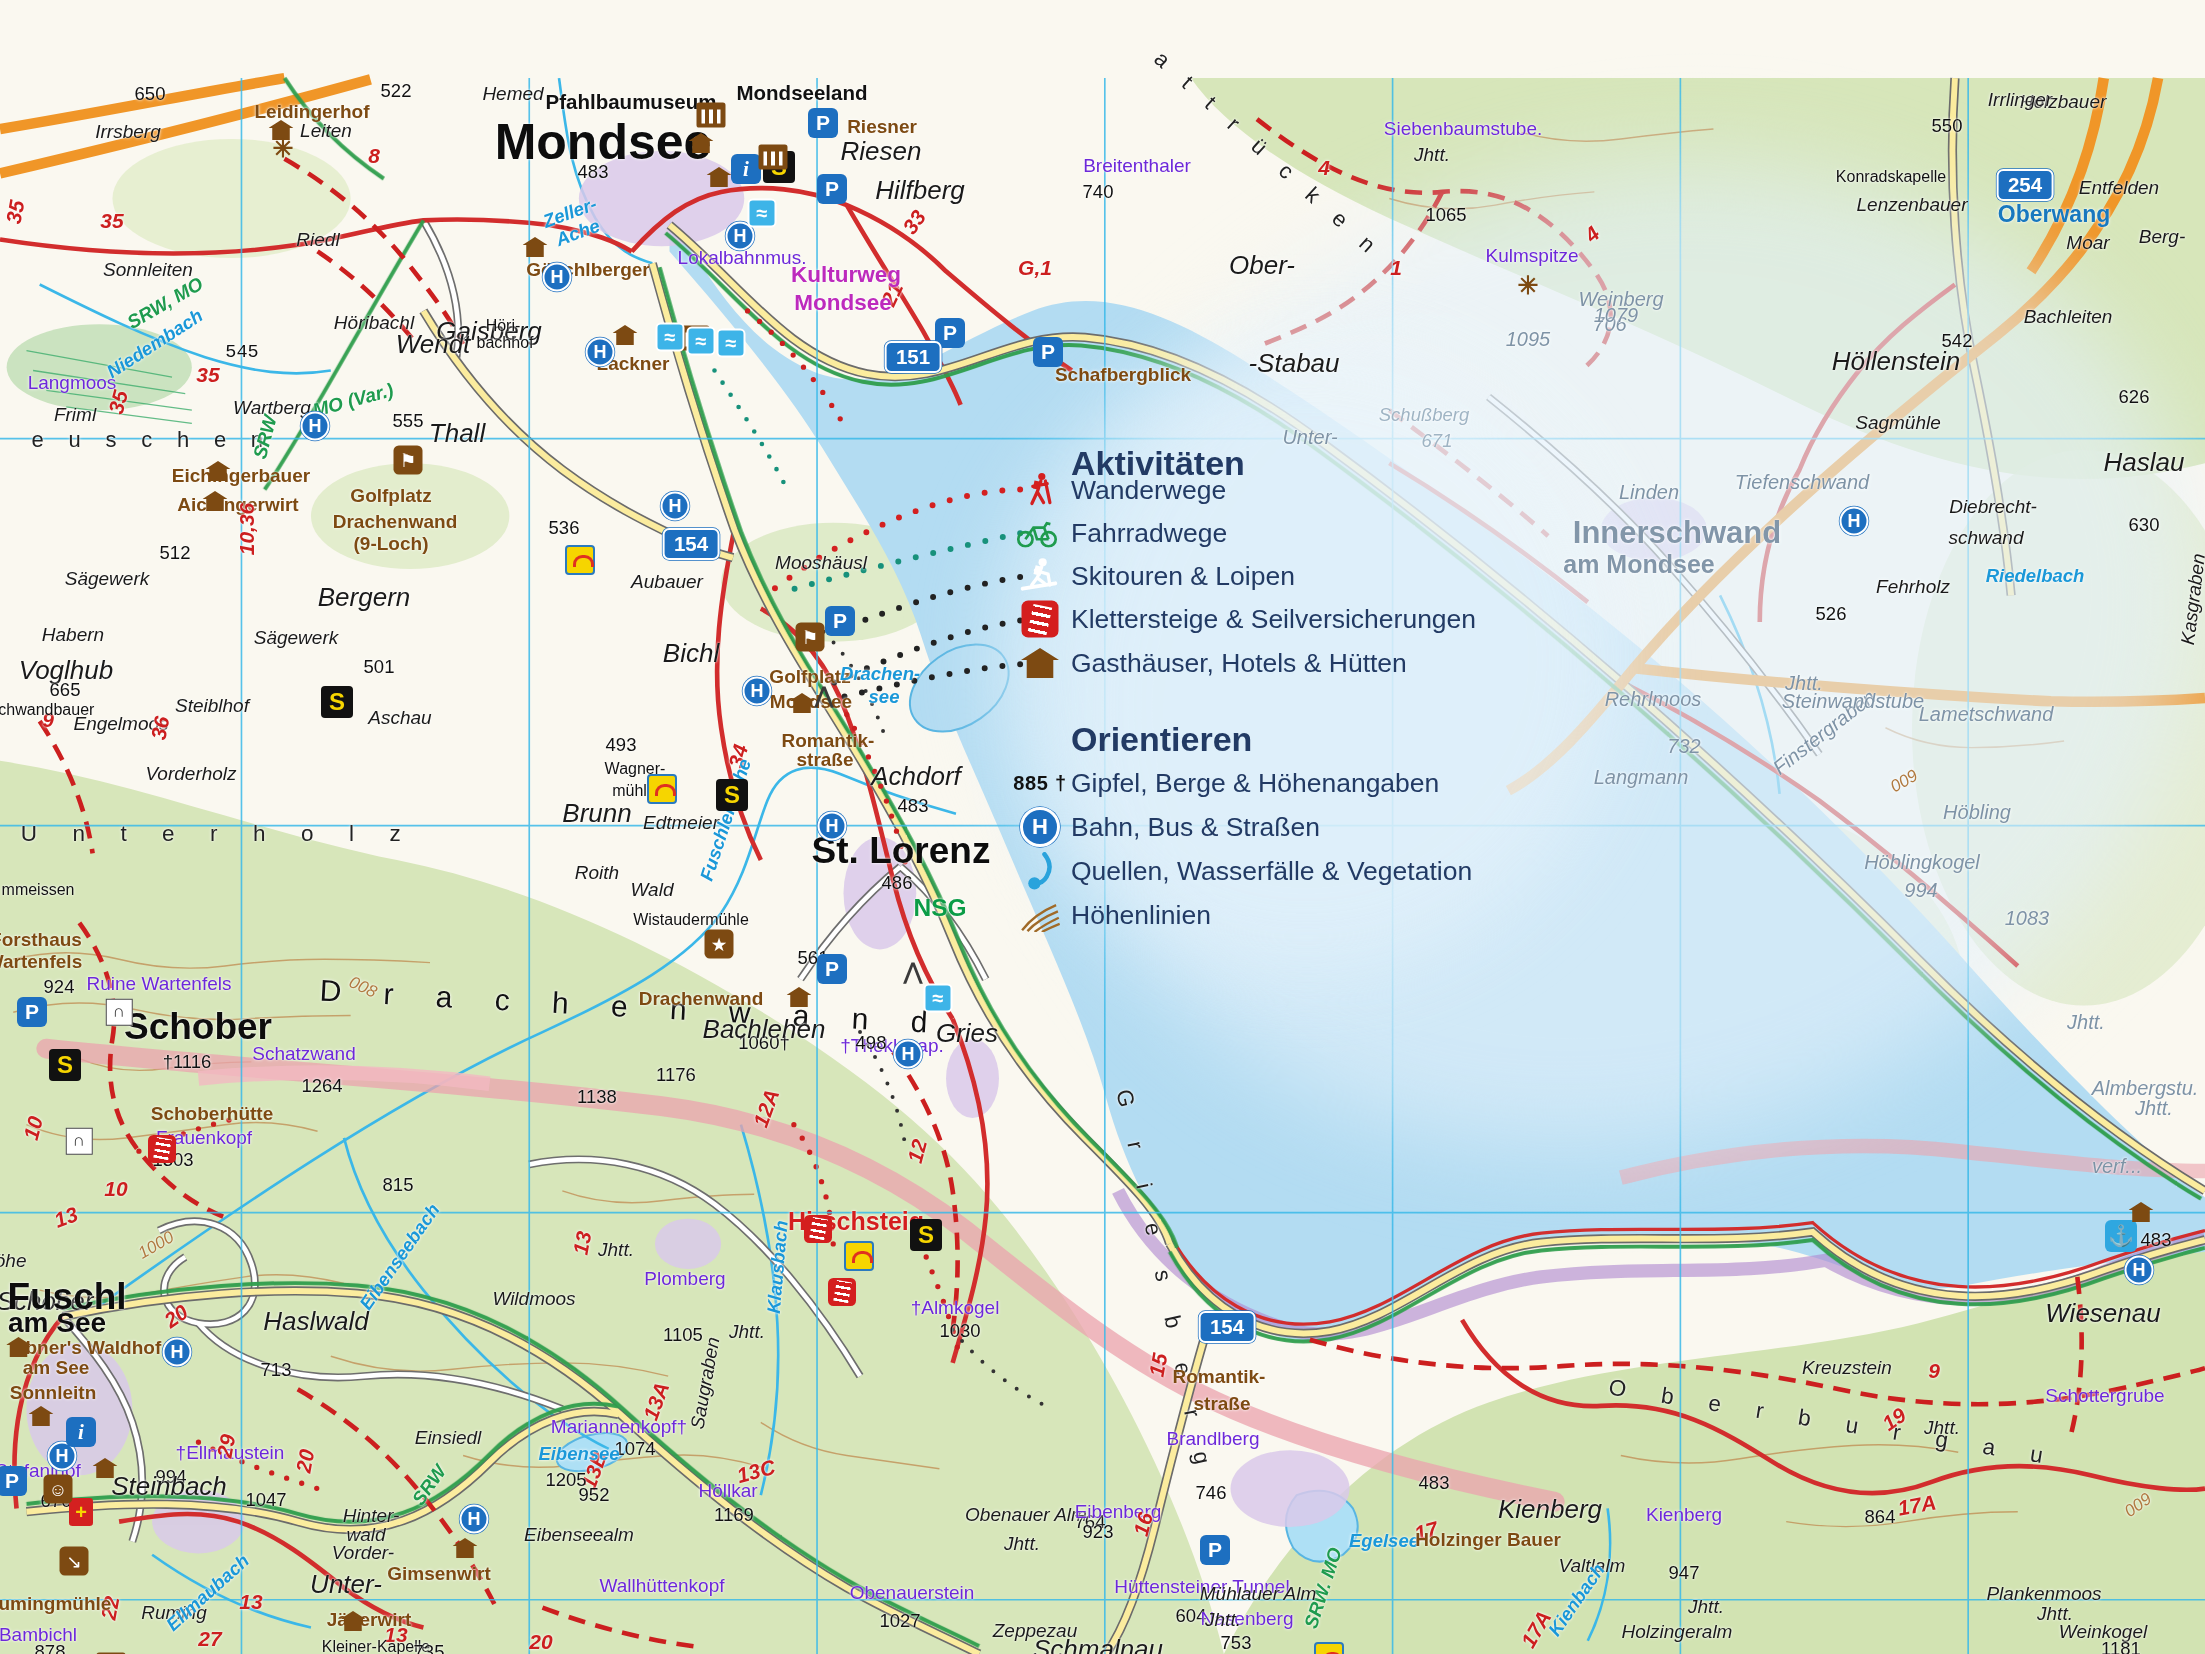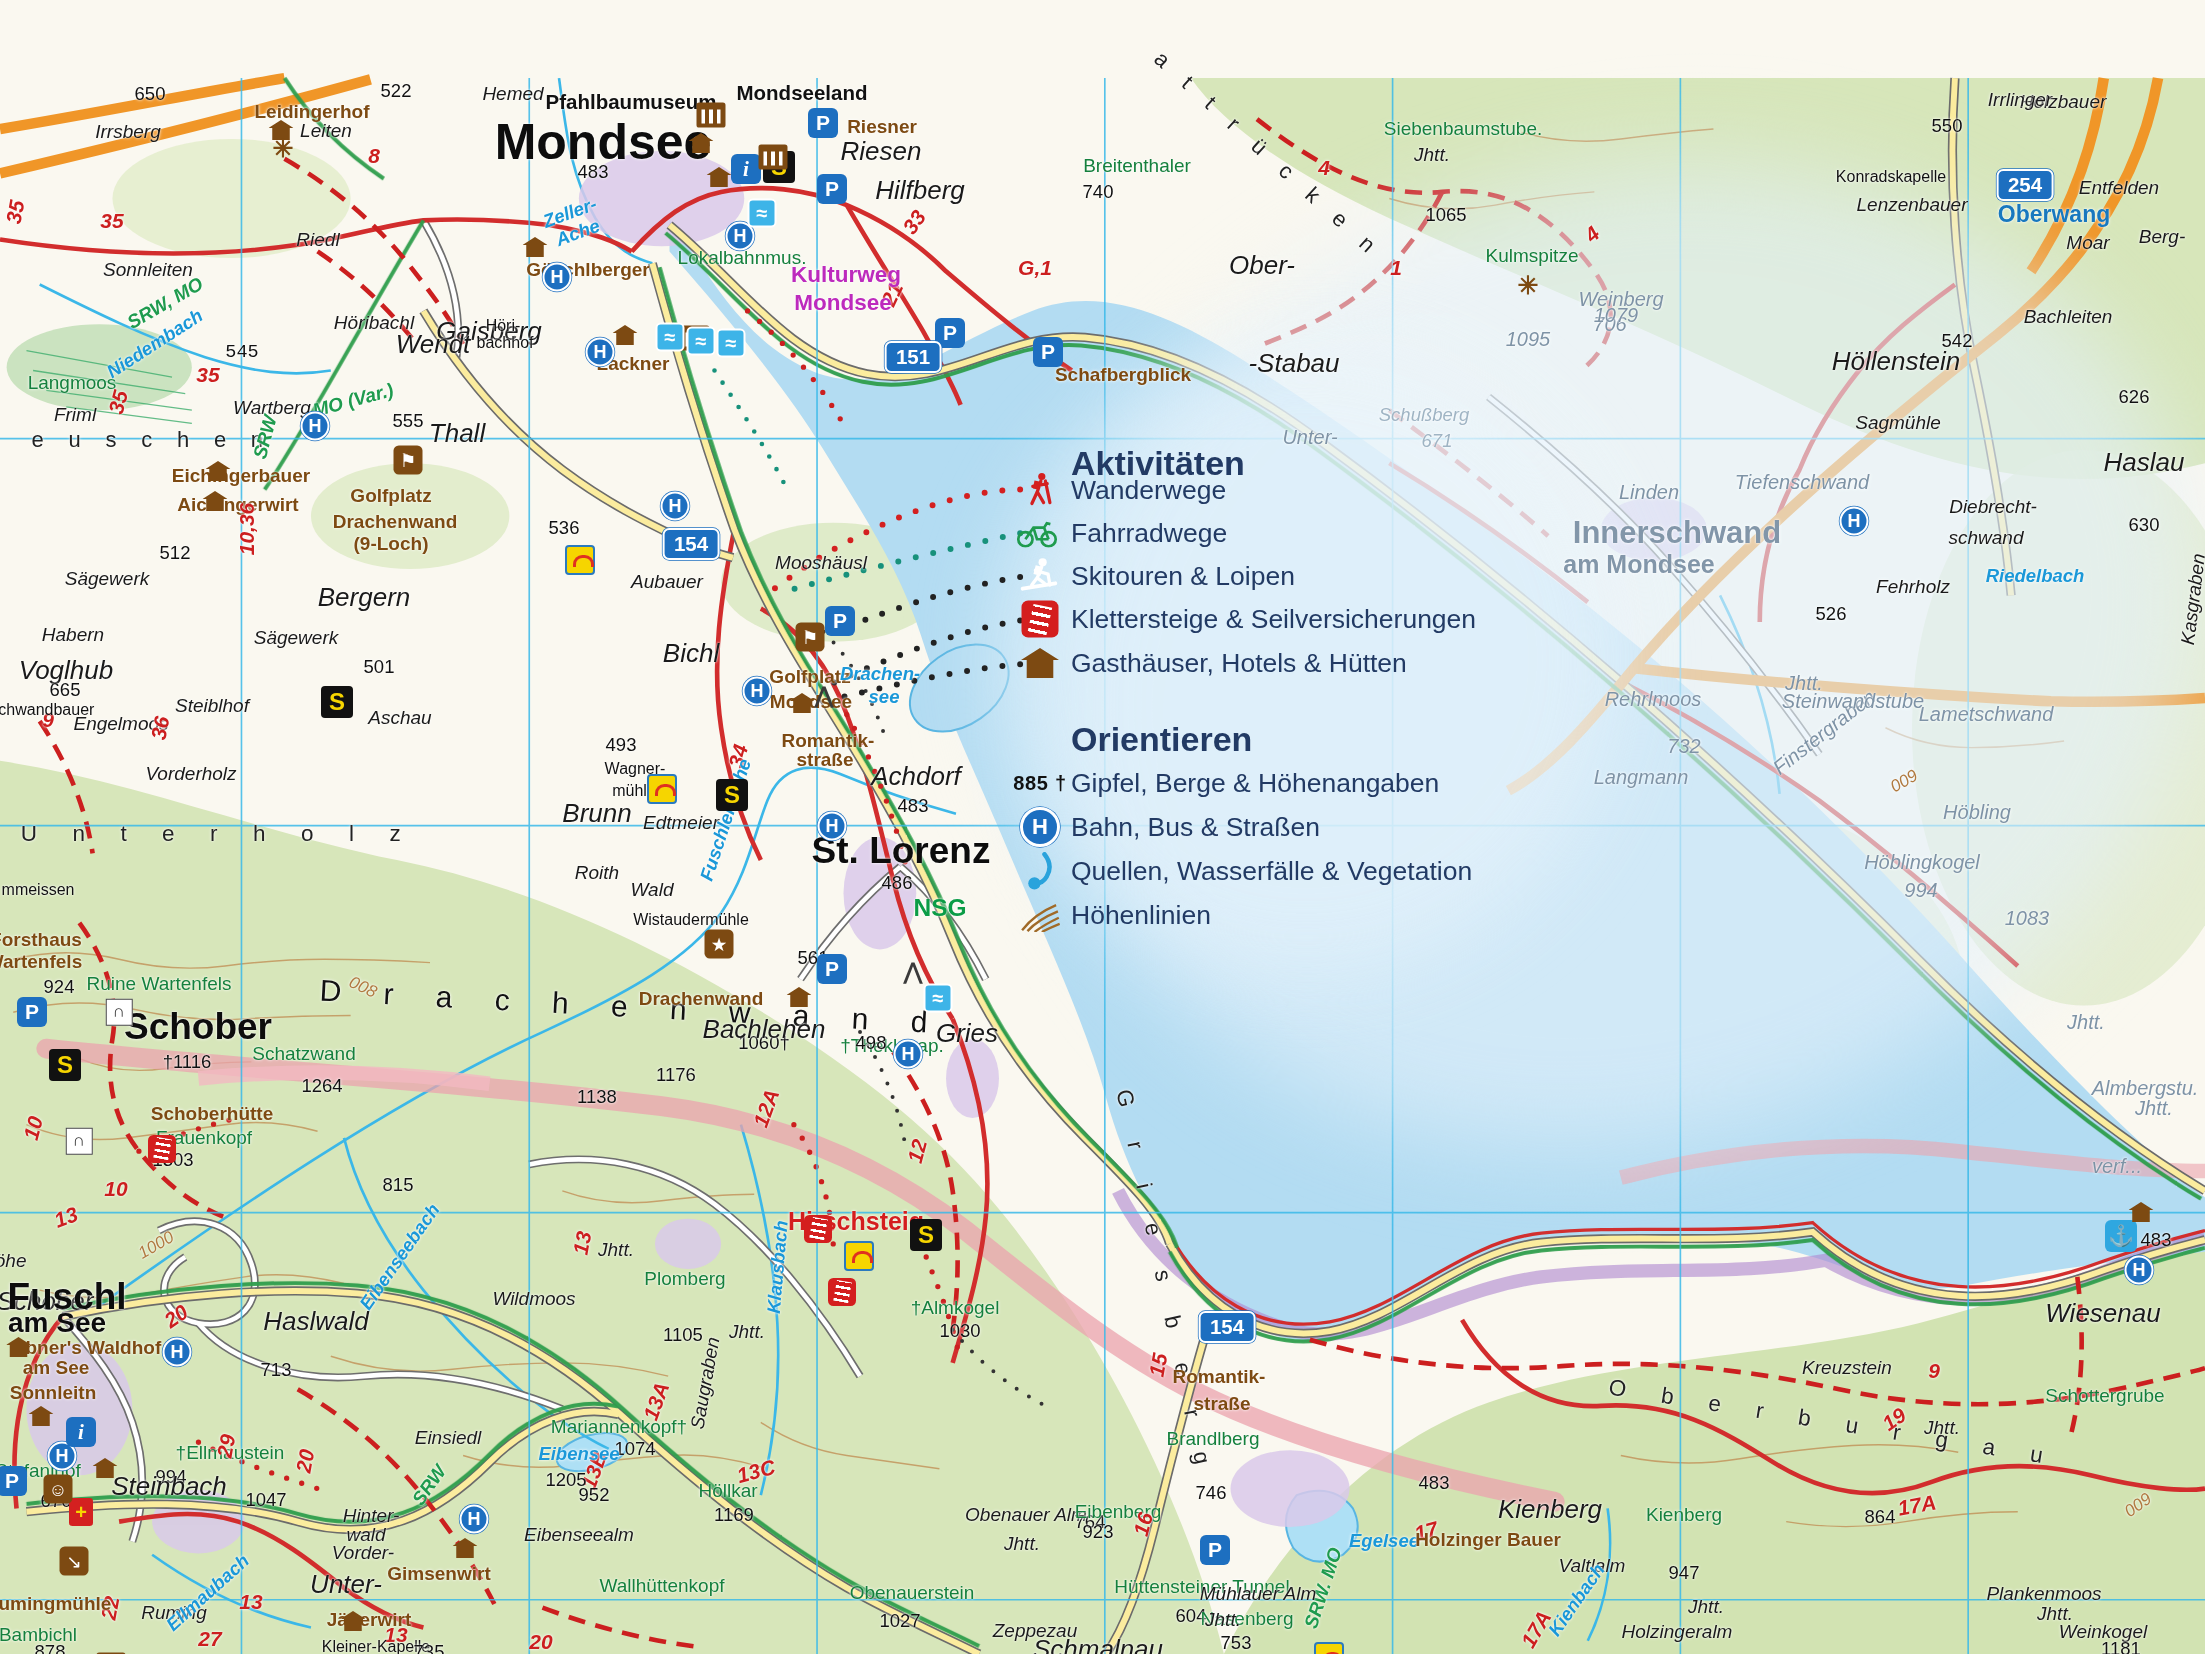--- a/index.html
+++ b/index.html
@@ -17,21 +17,21 @@
   #fade2{position:absolute;left:992px;top:344px;width:629px;height:629px;background:rgba(233,244,251,.55);border-radius:50%;filter:blur(40px);z-index:8;}
   #labels,#icons,#legend{position:absolute;left:0;top:0;width:2205px;height:1654px;z-index:20;pointer-events:none;}
   #leaders{position:absolute;left:0;top:0;z-index:18;}
   
   .lb{position:absolute;transform:translate(-50%,-50%);white-space:nowrap;line-height:1;text-shadow:0 0 3.3px rgba(255,255,255,.95),0 0 1.3px rgba(255,255,255,.9);}
   .t1{font-size:50px;font-weight:bold;color:#0d0d0d;}
   .t2{font-size:37px;font-weight:bold;color:#0d0d0d;}
   .t3{font-size:28px;font-weight:bold;color:#0d0d0d;}
   .lg{font-size:26px;font-style:italic;color:#1a1a1a;}
   .it{font-size:19px;font-style:italic;color:#1a1a1a;}
-  .pl{font-size:19px;color:#15803d;}
+  .pl{font-size:19px;color:#6d28d9;}
   .plb{font-size:20.5px;font-weight:bold;color:#111;}
   .sm{font-size:16px;color:#111;}
   .br{font-size:19px;font-weight:bold;color:#7d4a12;}
   .bl{font-size:18.5px;font-style:italic;color:#1b98d8;font-weight:bold;}
   .gr{font-size:19px;font-weight:bold;font-style:italic;color:#1f9b4e;}
   .nsg{font-size:24.5px;font-weight:bold;color:#0b9c46;}
   .rd{font-size:21px;font-weight:bold;font-style:italic;color:#cc1f1f;}
   .rdb{font-size:25px;font-weight:bold;color:#d41e1e;}
   .mg{font-size:22.5px;font-weight:bold;color:#bd2abd;}
   .gy{font-size:20px;font-style:italic;color:#7e93a6;}

